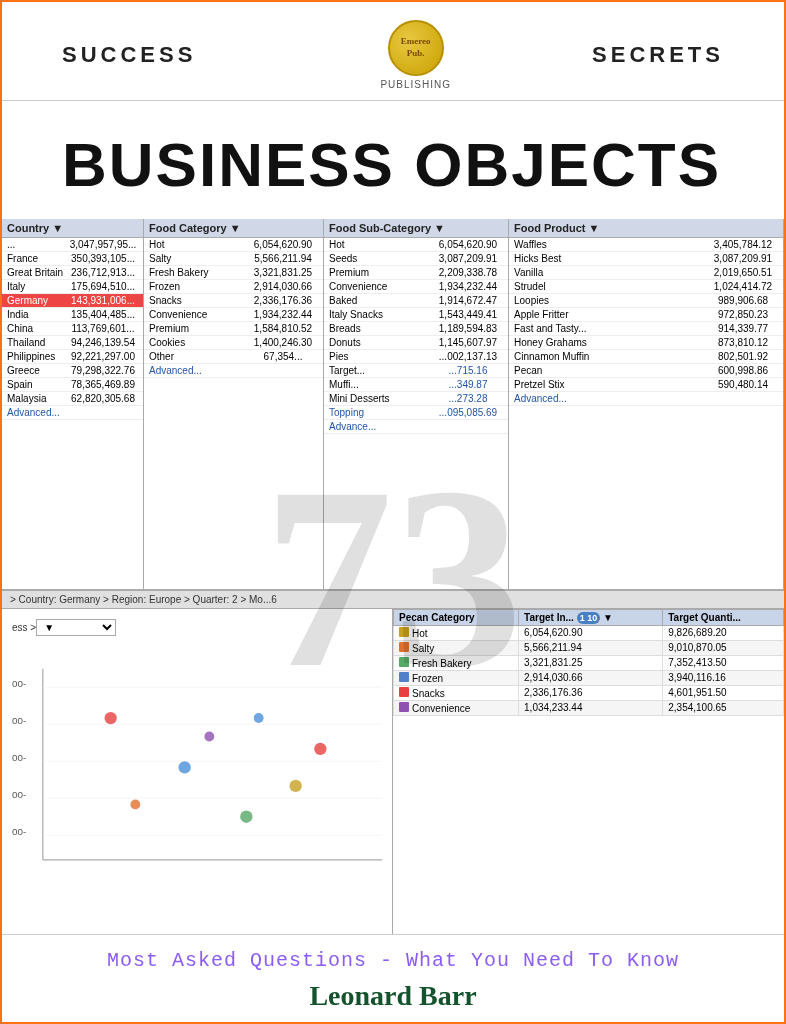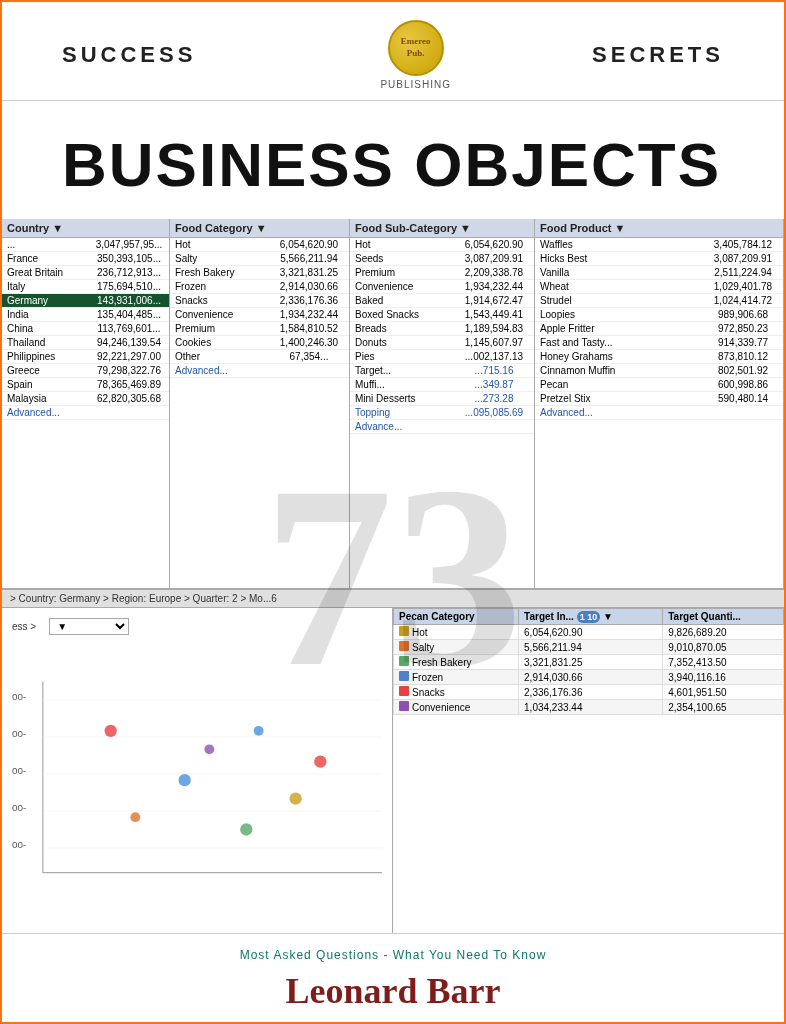--- a/index.html
+++ b/index.html
@@ -154,29 +154,29 @@
 
     .bo-row {
       display: flex;
       justify-content: space-between;
       padding: 1px 5px;
       border-bottom: 1px solid #eee;
       font-size: 10px;
     }
 
     .bo-row.selected {
-      background: #14532d;
+      background: #ef4444;
       color: #fff;
       gap: 6px;
     }
 
     .bo-row .label { flex: 1; }
     .bo-row .value { text-align: center; min-width: 70px; }
 
-    .col-country { width: 168px; }
+    .col-country { width: 142px; }
     .col-food-cat { width: 180px; }
     .col-food-sub { width: 185px; }
     .col-food-prod { flex: 1; }
 
     .bo-bottom-panel {
       height: 48%;
       display: flex;
       flex-direction: column;
     }
 
@@ -198,22 +198,22 @@
       width: 50%;
       background: #fff;
       border-right: 1px solid #aaa;
       position: relative;
       padding: 10px;
     }
 
     .bo-filter-row {
       display: flex;
       align-items: center;
-      gap: 13px;
-      margin-bottom: 14px;
+      gap: 0;
+      margin-bottom: 0;
     }
 
     .bo-filter-label {
       font-size: 10px;
       color: #333;
     }
 
     .bo-filter-select {
       font-size: 10px;
       padding: 1px 3px;
@@ -264,31 +264,31 @@
 
     
     .bottom-area {
       background: #ffffff;
       padding: 14px 60px 10px 60px;
       text-align: center;
       border-top: 1px solid #cccccc;
     }
 
     .subtitle-text {
-      font-size: 12px;
-      color: #0f766e;
-      font-family: Liberation Sans, sans-serif;
+      font-size: 20px;
+      color: #8b5cf6;
+      font-family: Liberation Mono, monospace;
       font-weight: normal;
       letter-spacing: 1px;
     }
 
     .author-name {
-      font-size: 36px;
+      font-size: 28px;
       font-weight: bold;
-      color: #7f1d1d;
+      color: #14532d;
       font-family: Georgia, serif;
       margin-top: 8px;
     }
 
     .advanced-link {
       color: #2255aa;
       font-size: 10px;
     }
   </style>
 </head>
@@ -439,21 +439,21 @@
                 </div>
               <div class="bo-row">
                   <span class="label">Convenience</span>
                   <span class="value">1,934,232.44</span>
                 </div>
               <div class="bo-row">
                   <span class="label">Baked</span>
                   <span class="value">1,914,672.47</span>
                 </div>
               <div class="bo-row">
-                  <span class="label">Boxed Snacks</span>
+                  <span class="label">Italy Snacks</span>
                   <span class="value">1,543,449.41</span>
                 </div>
               <div class="bo-row">
                   <span class="label">Breads</span>
                   <span class="value">1,189,594.83</span>
                 </div>
               <div class="bo-row">
                   <span class="label">Donuts</span>
                   <span class="value">1,145,607.97</span>
                 </div>
@@ -489,25 +489,21 @@
               <div class="bo-row">
                   <span class="label">Waffles</span>
                   <span class="value">3,405,784.12</span>
                 </div>
               <div class="bo-row">
                   <span class="label">Hicks Best</span>
                   <span class="value">3,087,209.91</span>
                 </div>
               <div class="bo-row">
                   <span class="label">Vanilla</span>
-                  <span class="value">2,511,224.94</span>
-                </div>
-              <div class="bo-row">
-                  <span class="label">Wheat</span>
-                  <span class="value">1,029,401.78</span>
+                  <span class="value">2,019,650.51</span>
                 </div>
               <div class="bo-row">
                   <span class="label">Strudel</span>
                   <span class="value">1,024,414.72</span>
                 </div>
               <div class="bo-row">
                   <span class="label">Loopies</span>
                   <span class="value">989,906.68</span>
                 </div>
               <div class="bo-row">

